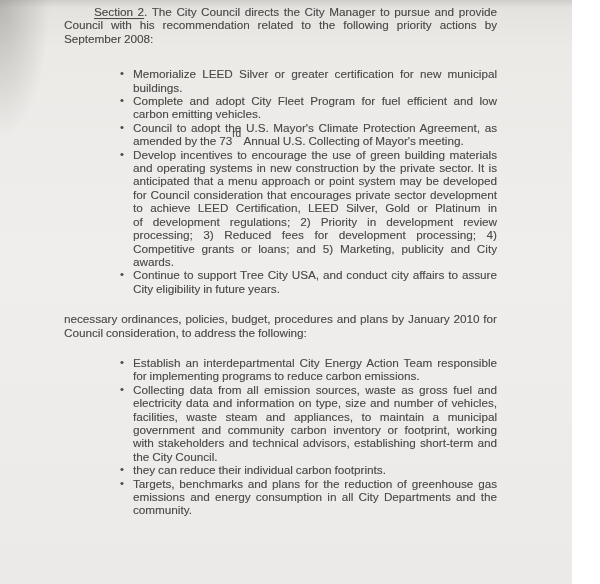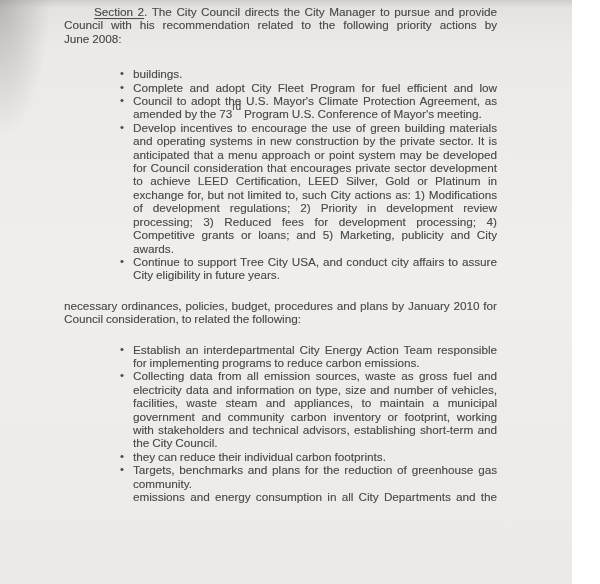--- a/index.html
+++ b/index.html
@@ -60,76 +60,77 @@
 
 <div class="page">
   <div class="corner-shade"></div>
   <div class="top-shade"></div>
 
   <div class="content">
 
     <div class="para" id="para1">
       <div class="line jl ind"><span class="hd">Section 2</span><span>. The City Council directs the City Manager to pursue and provide</span></div>
       <div class="line jl">Council with his recommendation related to the following priority actions by</div>
-      <div class="line">June 2008:</div>
+      <div class="line">September 2008:</div>
     </div>
 
     <div class="blist" id="list1">
 
       <div class="bullet">
         <span class="bmark">•</span>
         <div class="btext">
+          <div class="line jl">Memorialize LEED Silver or greater certification for new municipal</div>
           <div class="line">buildings.</div>
         </div>
       </div>
 
       <div class="bullet">
         <span class="bmark">•</span>
         <div class="btext">
           <div class="line jl">Complete and adopt City Fleet Program for fuel efficient and low</div>
+          <div class="line">carbon emitting vehicles.</div>
         </div>
       </div>
 
       <div class="bullet">
         <span class="bmark">•</span>
         <div class="btext">
           <div class="line jl">Council to adopt the U.S. Mayor's Climate Protection Agreement, as</div>
-          <div class="line"><span>amended by the 73</span><sup class="ord">rd</sup><span> Program U.S. Conference of Mayor's meeting.</span></div>
+          <div class="line"><span>amended by the 73</span><sup class="ord">rd</sup><span> Annual U.S. Collecting of Mayor's meeting.</span></div>
         </div>
       </div>
 
       <div class="bullet">
         <span class="bmark">•</span>
         <div class="btext">
           <div class="line jl">Develop incentives to encourage the use of green building materials</div>
           <div class="line jl">and operating systems in new construction by the private sector. It is</div>
           <div class="line jl">anticipated that a menu approach or point system may be developed</div>
           <div class="line jl">for Council consideration that encourages private sector development</div>
           <div class="line jl">to achieve LEED Certification, LEED Silver, Gold or Platinum in</div>
-          <div class="line jl">exchange for, but not limited to, such City actions as: 1) Modifications</div>
           <div class="line jl">of development regulations; 2) Priority in development review</div>
           <div class="line jl">processing; 3) Reduced fees for development processing; 4)</div>
           <div class="line jl">Competitive grants or loans; and 5) Marketing, publicity and City</div>
           <div class="line">awards.</div>
         </div>
       </div>
 
       <div class="bullet">
         <span class="bmark">•</span>
         <div class="btext">
           <div class="line jl">Continue to support Tree City USA, and conduct city affairs to assure</div>
           <div class="line">City eligibility in future years.</div>
         </div>
       </div>
 
     </div>
 
     <div class="para" id="para2">
       <div class="line jl">necessary ordinances, policies, budget, procedures and plans by January 2010 for</div>
-      <div class="line">Council consideration, to related the following:</div>
+      <div class="line">Council consideration, to address the following:</div>
     </div>
 
     <div class="blist" id="list2">
 
       <div class="bullet">
         <span class="bmark">•</span>
         <div class="btext">
           <div class="line jl">Establish an interdepartmental City Energy Action Team responsible</div>
           <div class="line">for implementing programs to reduce carbon emissions.</div>
         </div>
@@ -151,21 +152,21 @@
         <span class="bmark">•</span>
         <div class="btext">
           <div class="line">they can reduce their individual carbon footprints.</div>
         </div>
       </div>
 
       <div class="bullet">
         <span class="bmark">•</span>
         <div class="btext">
           <div class="line jl">Targets, benchmarks and plans for the reduction of greenhouse gas</div>
+          <div class="line jl">emissions and energy consumption in all City Departments and the</div>
           <div class="line">community.</div>
-          <div class="line jl">emissions and energy consumption in all City Departments and the</div>
         </div>
       </div>
 
     </div>
 
   </div>
 </div>
 
 </body></html>

